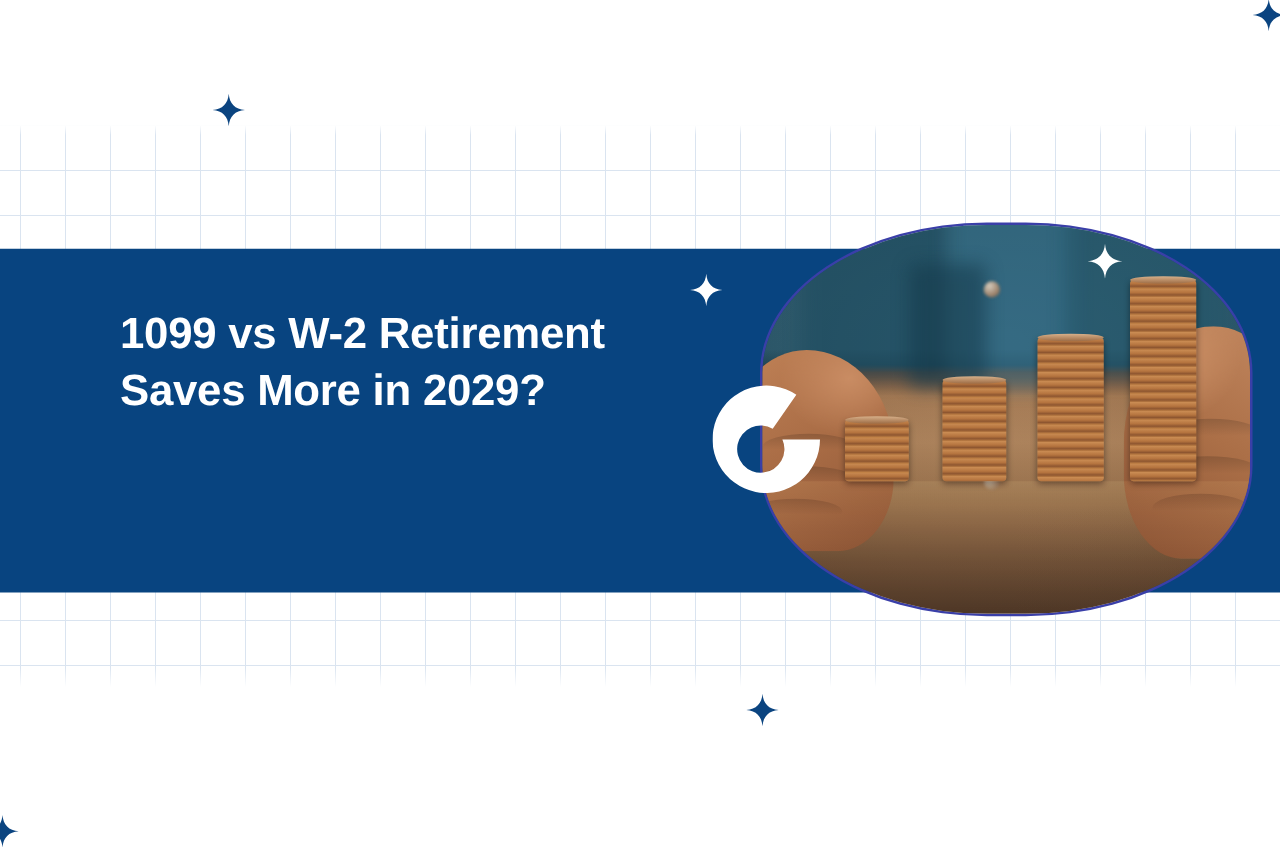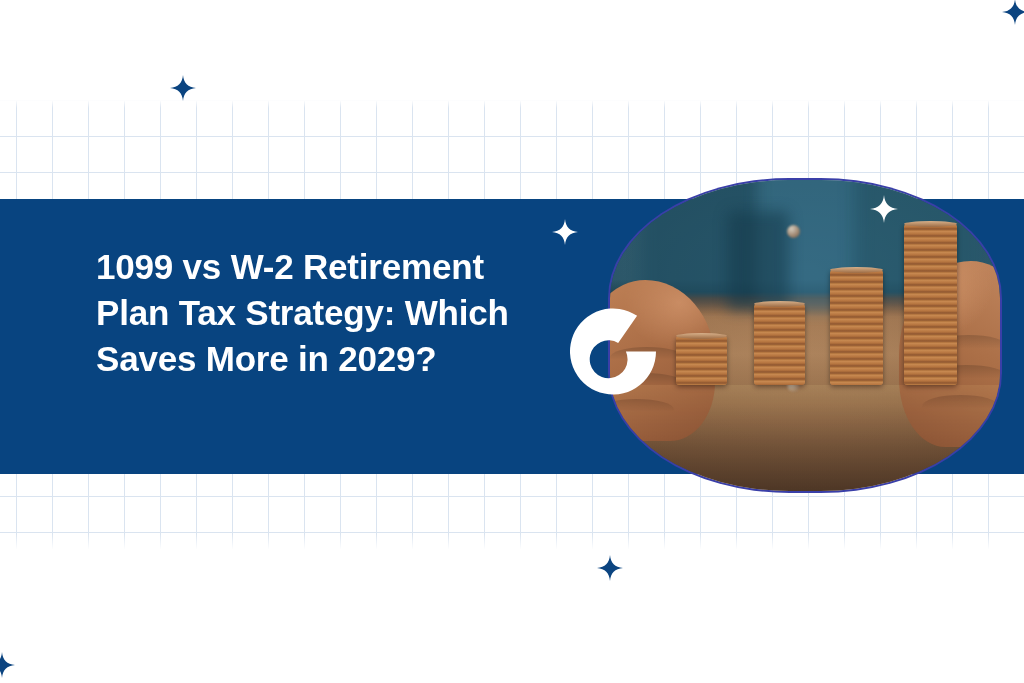--- a/index.html
+++ b/index.html
@@ -187,21 +187,20 @@
   <div class="banner">
 
     <div class="sparkle" style="left:552px; top:20px; width:26px; height:26px;">
       <svg viewBox="0 0 24 24" aria-hidden="true">
         <path d="M12 0 C12.6 7.4 16.6 11.4 24 12 C16.6 12.6 12.6 16.6 12 24 C11.4 16.6 7.4 12.6 0 12 C7.4 11.4 11.4 7.4 12 0 Z" fill="#ffffff"></path>
       </svg>
     </div>
 
     <h1 class="banner-title">
       <span class="tl">1099 vs W-2 Retirement</span>
-      <span class="tl">Plan Tax Strategy: Which</span>
       <span class="tl">Saves More in 2029?</span>
     </h1>
   </div>
 
   <div class="photo-wrap">
     <div class="photo">
       <div class="bg-panel p1"></div>
       <div class="bg-panel p2"></div>
       <div class="bg-panel p3"></div>
       <div class="bg-panel p4"></div>

